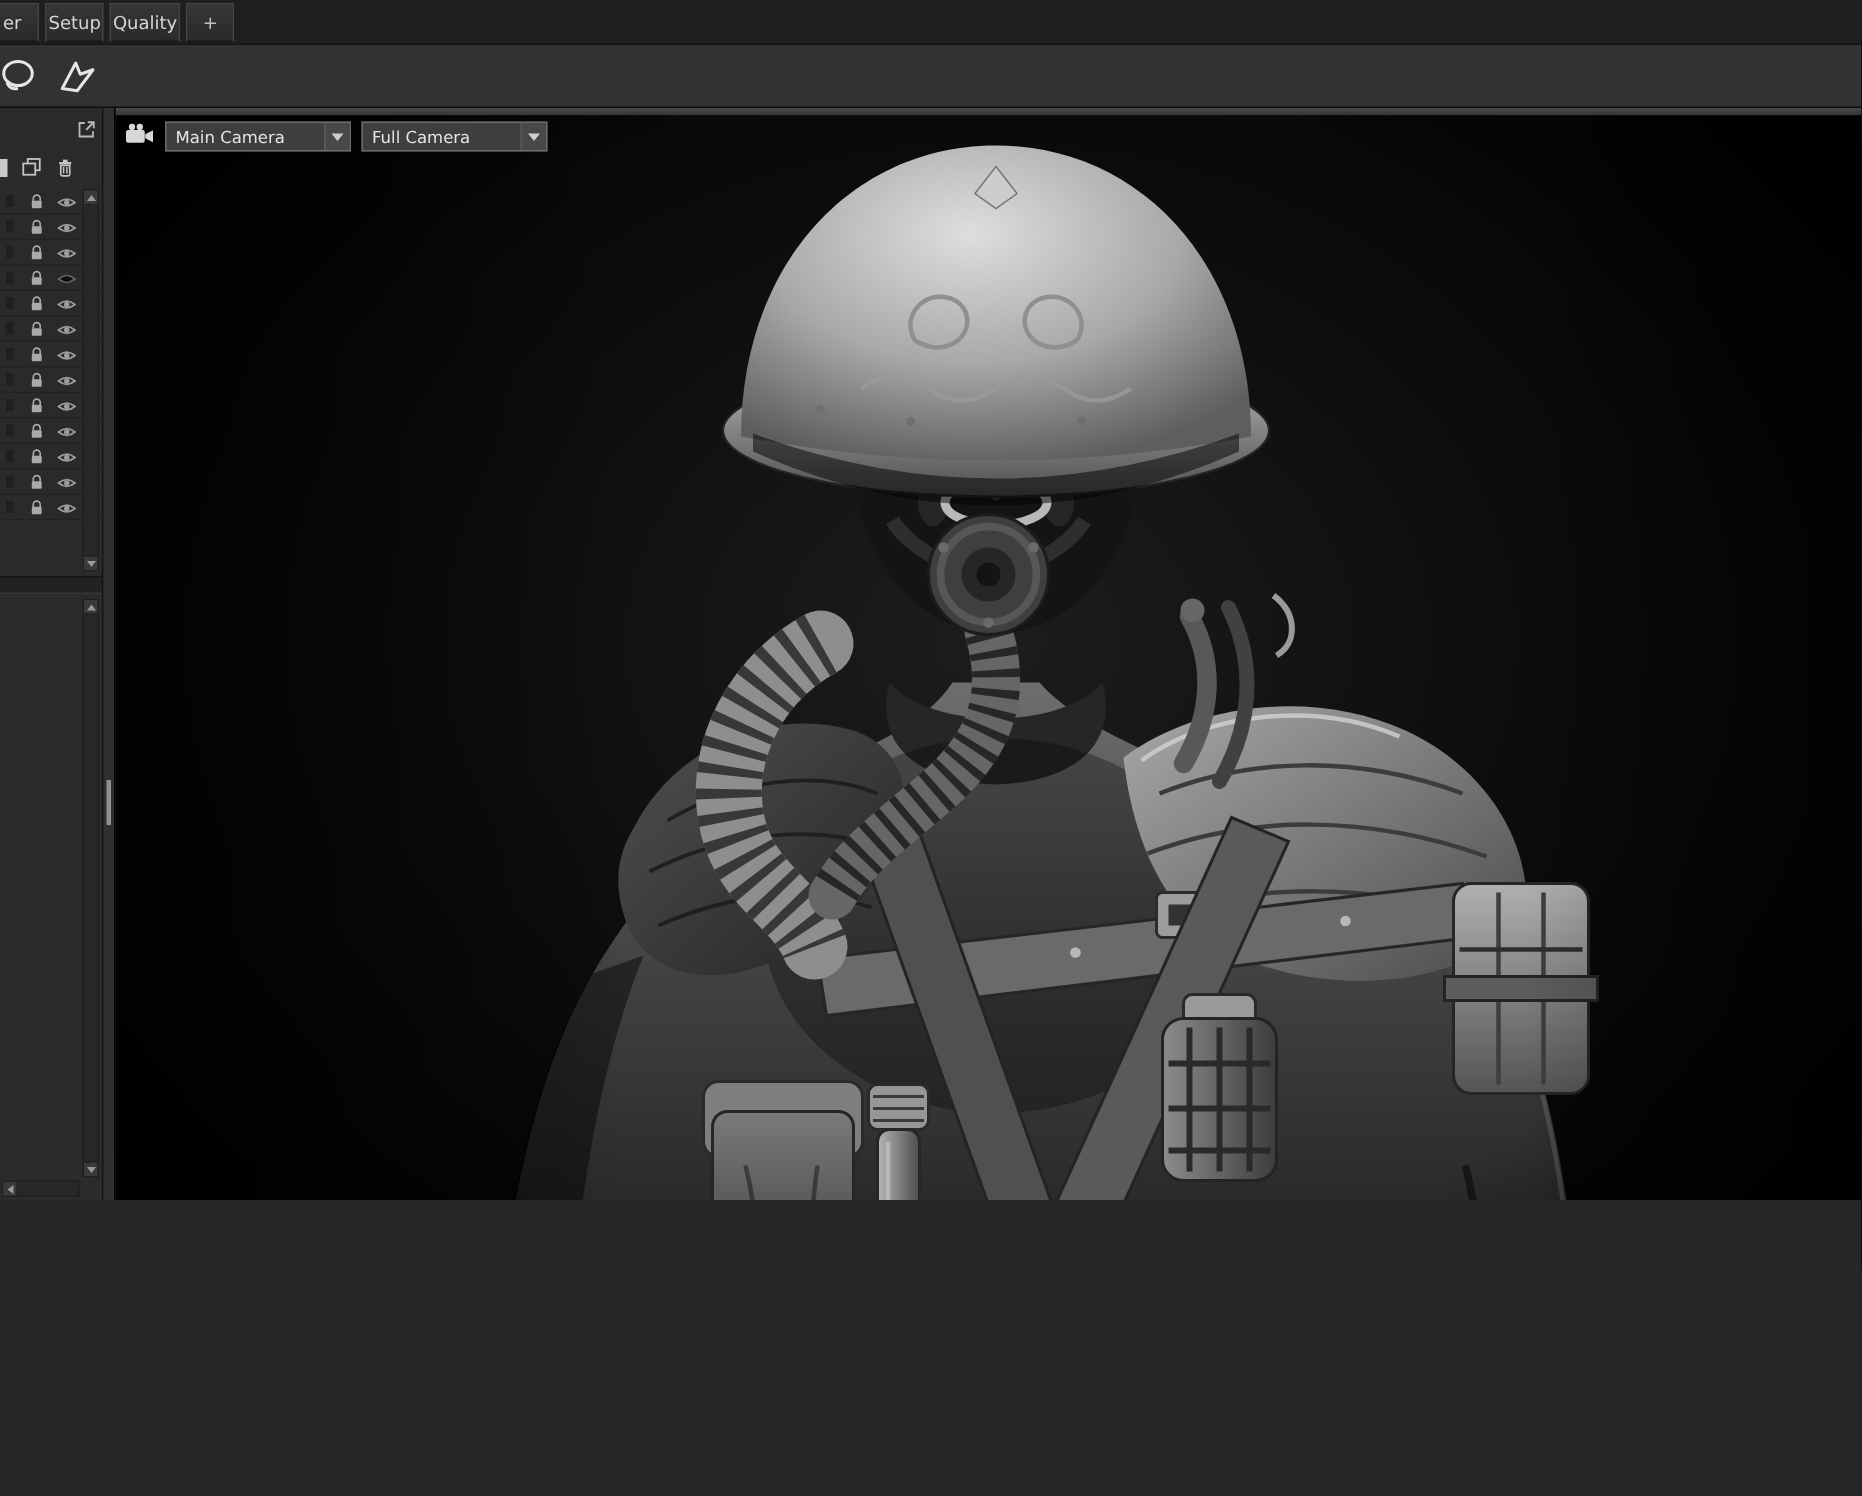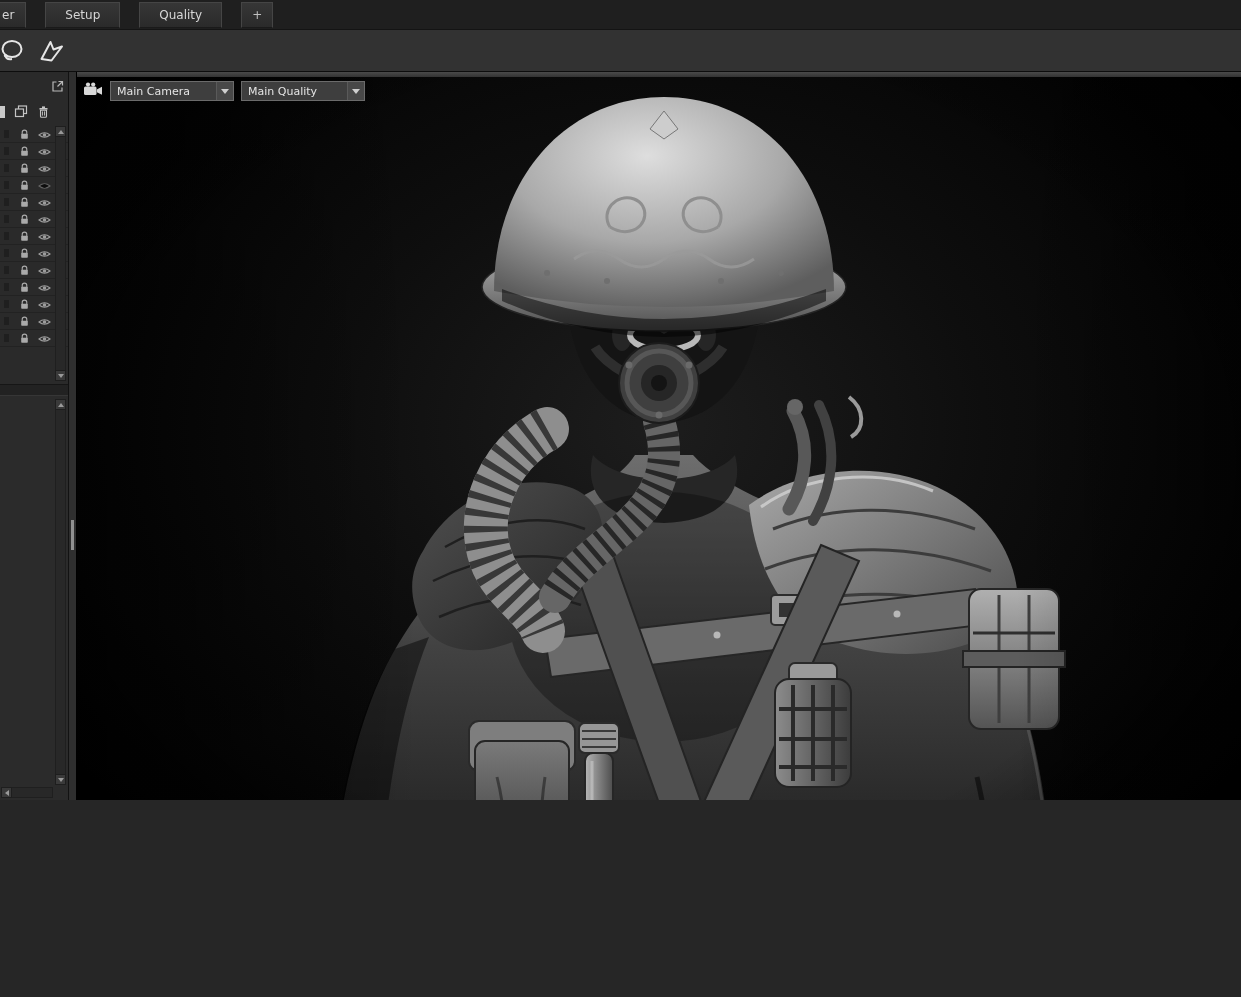--- a/index.html
+++ b/index.html
@@ -1,21 +1,21 @@
 <!DOCTYPE html>
 <html><head>
 <meta charset="utf-8">
 <style>
   html,body{margin:0;padding:0;background:#111;}
   body{font-family:"DejaVu Sans","Liberation Sans",sans-serif;color:#c9c9c9;}
   .app{position:relative;width:1241px;height:997px;overflow:hidden;background:#262626;}
 
   
-  .tabbar{height:29px;background:#1f1f1f;border-bottom:1px solid #141414;display:flex;align-items:flex-end;gap:19px;text-align:right;}
-  .tab{height:24px;margin-bottom:1px;display:flex;align-items:center;padding:0 19px;
+  .tabbar{height:29px;background:#1f1f1f;border-bottom:1px solid #141414;display:flex;align-items:flex-end;gap:4px;text-align:right;}
+  .tab{height:24px;margin-bottom:1px;display:flex;align-items:center;padding:0 1px;
        background:linear-gradient(#363636,#2a2a2a);border:1px solid #454545;border-bottom-color:#1a1a1a;
        font-size:12px;color:#d6d6d6;white-space:nowrap;}
   .tab--partial{border-left:none;padding:0 11px 0 2px;}
   .tab--plus{padding:0 10px;color:#c0c0c0;}
 
   
   .toolbar{height:41px;background:#323232;border-bottom:1px solid #0d0d0d;display:flex;align-items:center;gap:8px;padding-left:1px;}
   .tool-btn{width:30px;height:30px;display:flex;align-items:center;justify-content:center;}
   .tool-btn:first-child{margin-left:-3px;}
 
@@ -375,21 +375,21 @@
               <path d="M13.8 7.5 L19 4.8 V12.8 L13.8 10.2 Z" fill="#d8d8d8"></path>
             </svg>
         </span>
         <div class="dropdown">
           <span class="dd-label">Main Camera</span>
           <span class="dd-arrow">
               <span class="tri-down"></span>
             </span>
         </div>
         <div class="dropdown">
-          <span class="dd-label">Main Quality</span>
+          <span class="dd-label">Full Camera</span>
           <span class="dd-arrow">
               <span class="tri-down"></span>
             </span>
         </div>
       </div>
 
       <svg class="render-svg" viewBox="0 0 1165 920" preserveAspectRatio="xMidYMid slice">
         <defs>
           <radialGradient id="bgGlow" cx="50%" cy="38%" r="62%">
             <stop offset="0%" stop-color="#1d1d1d"></stop>

